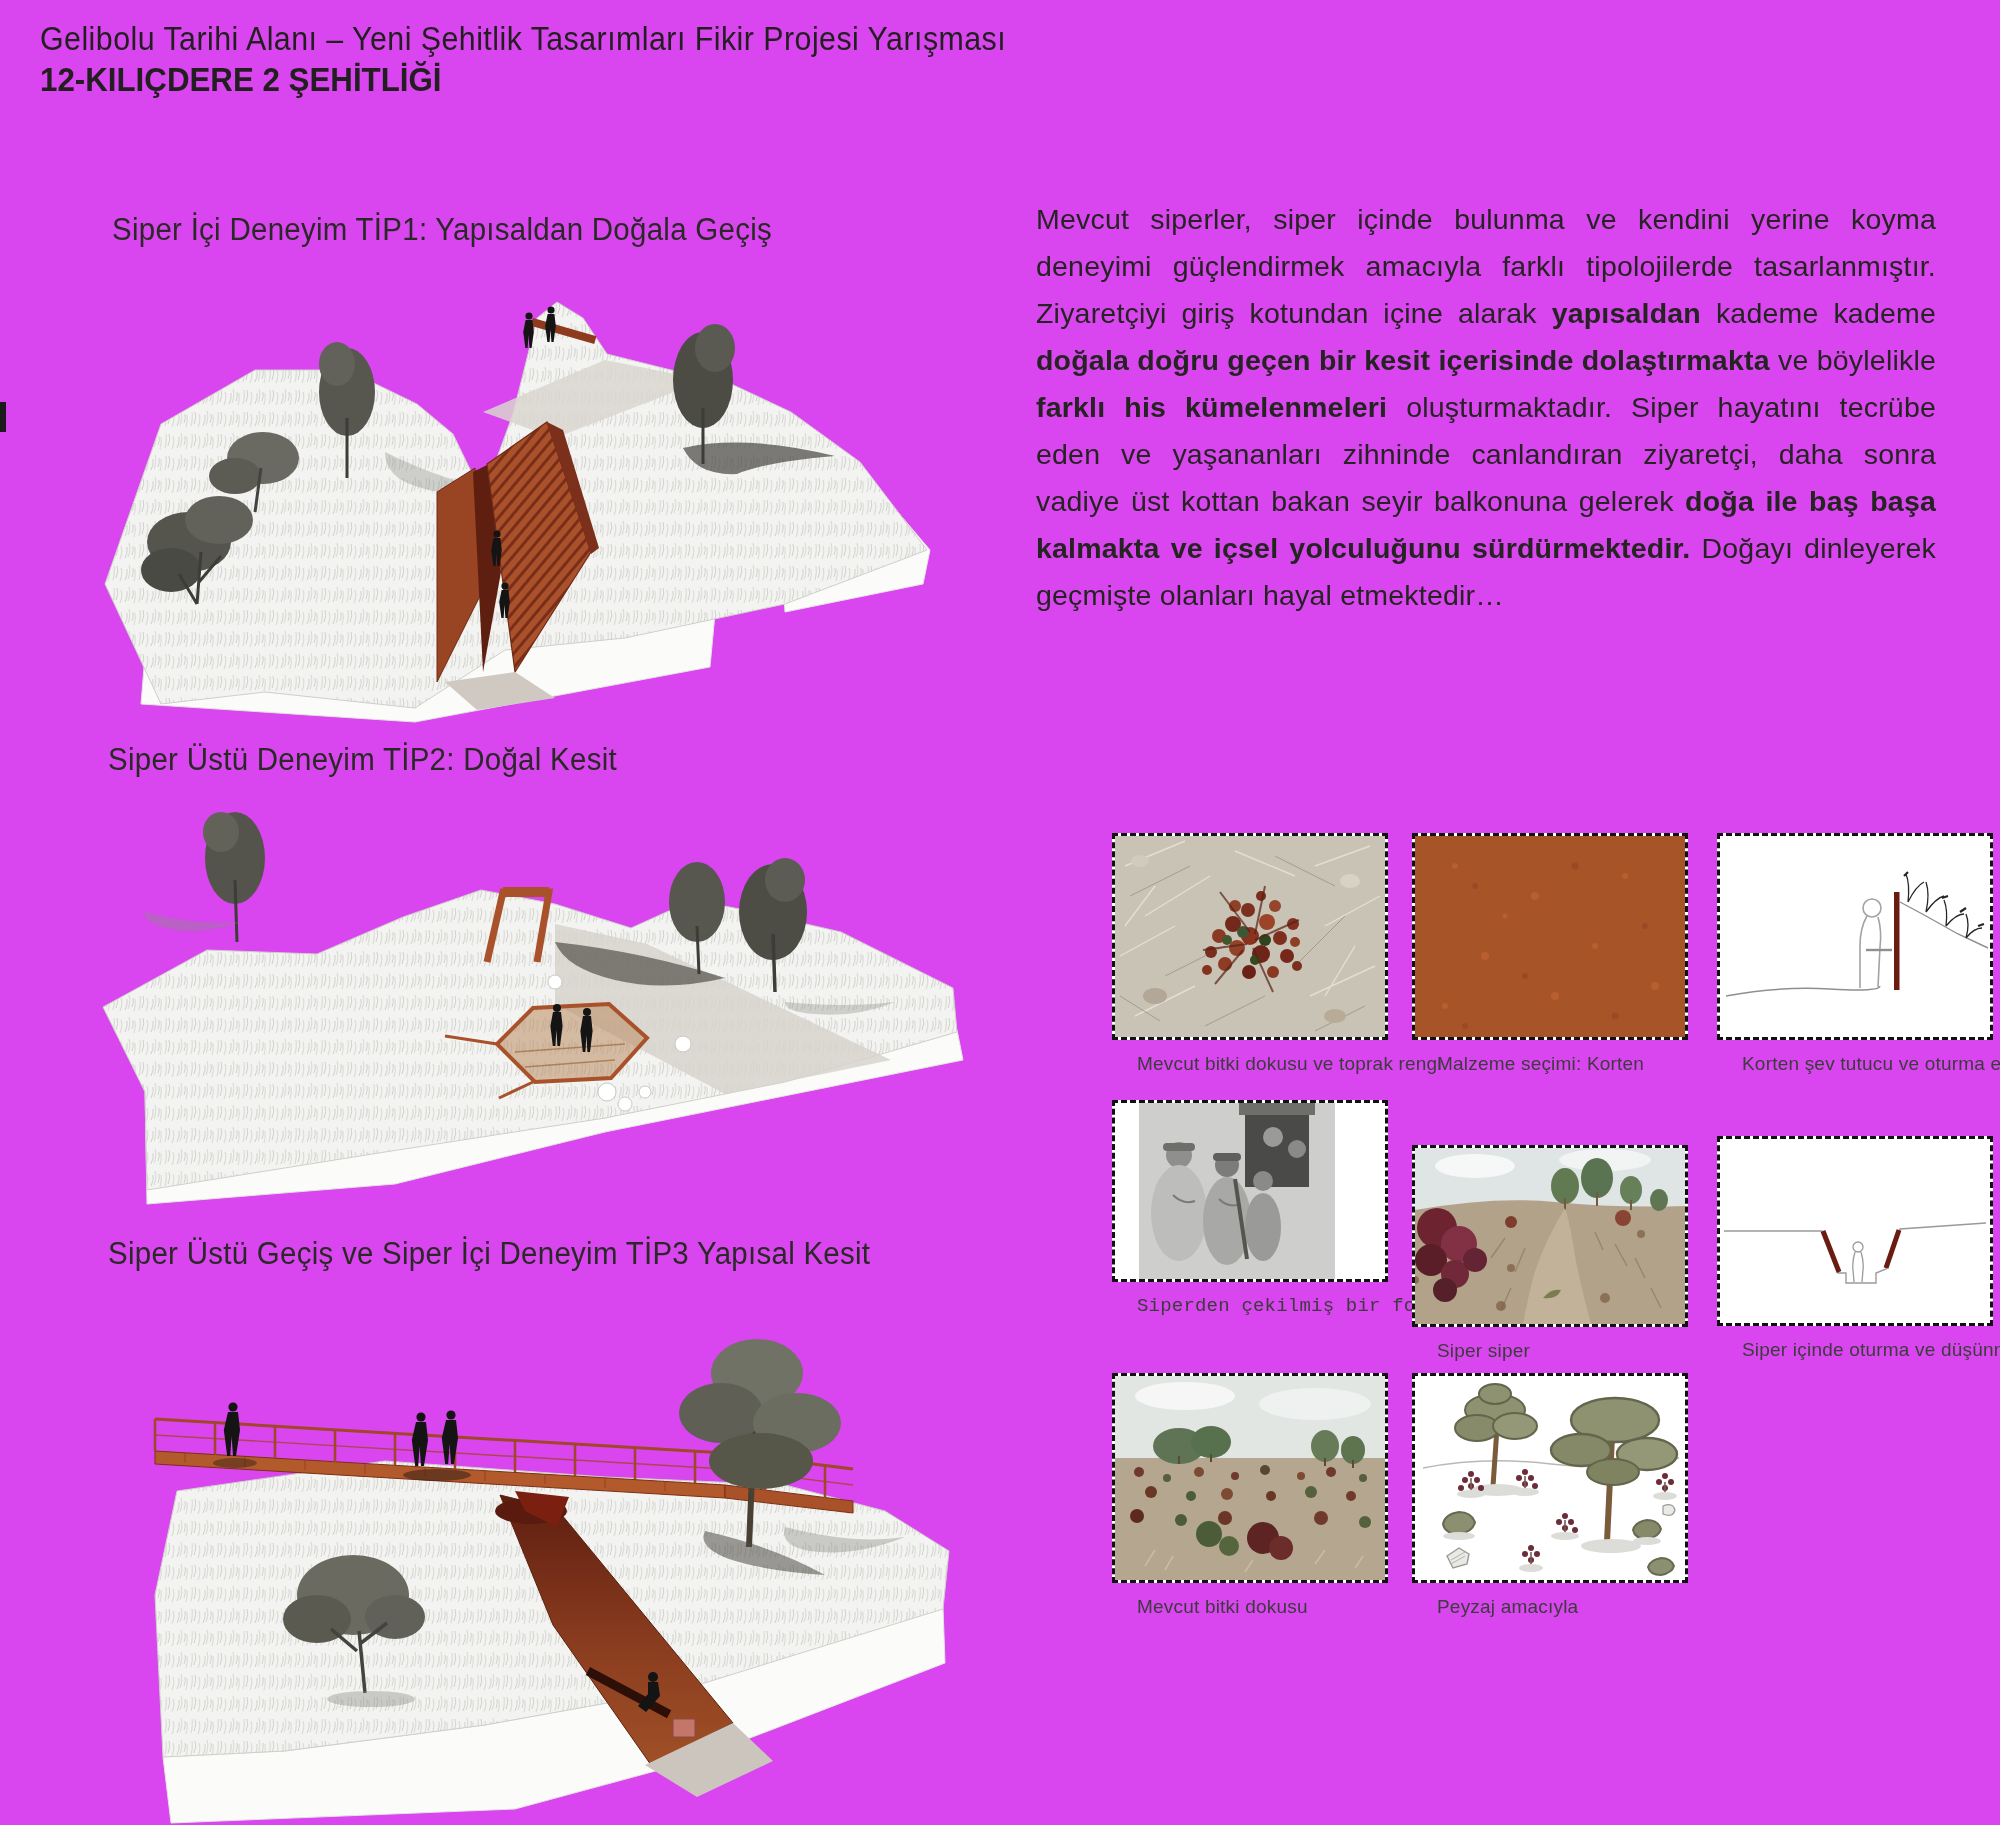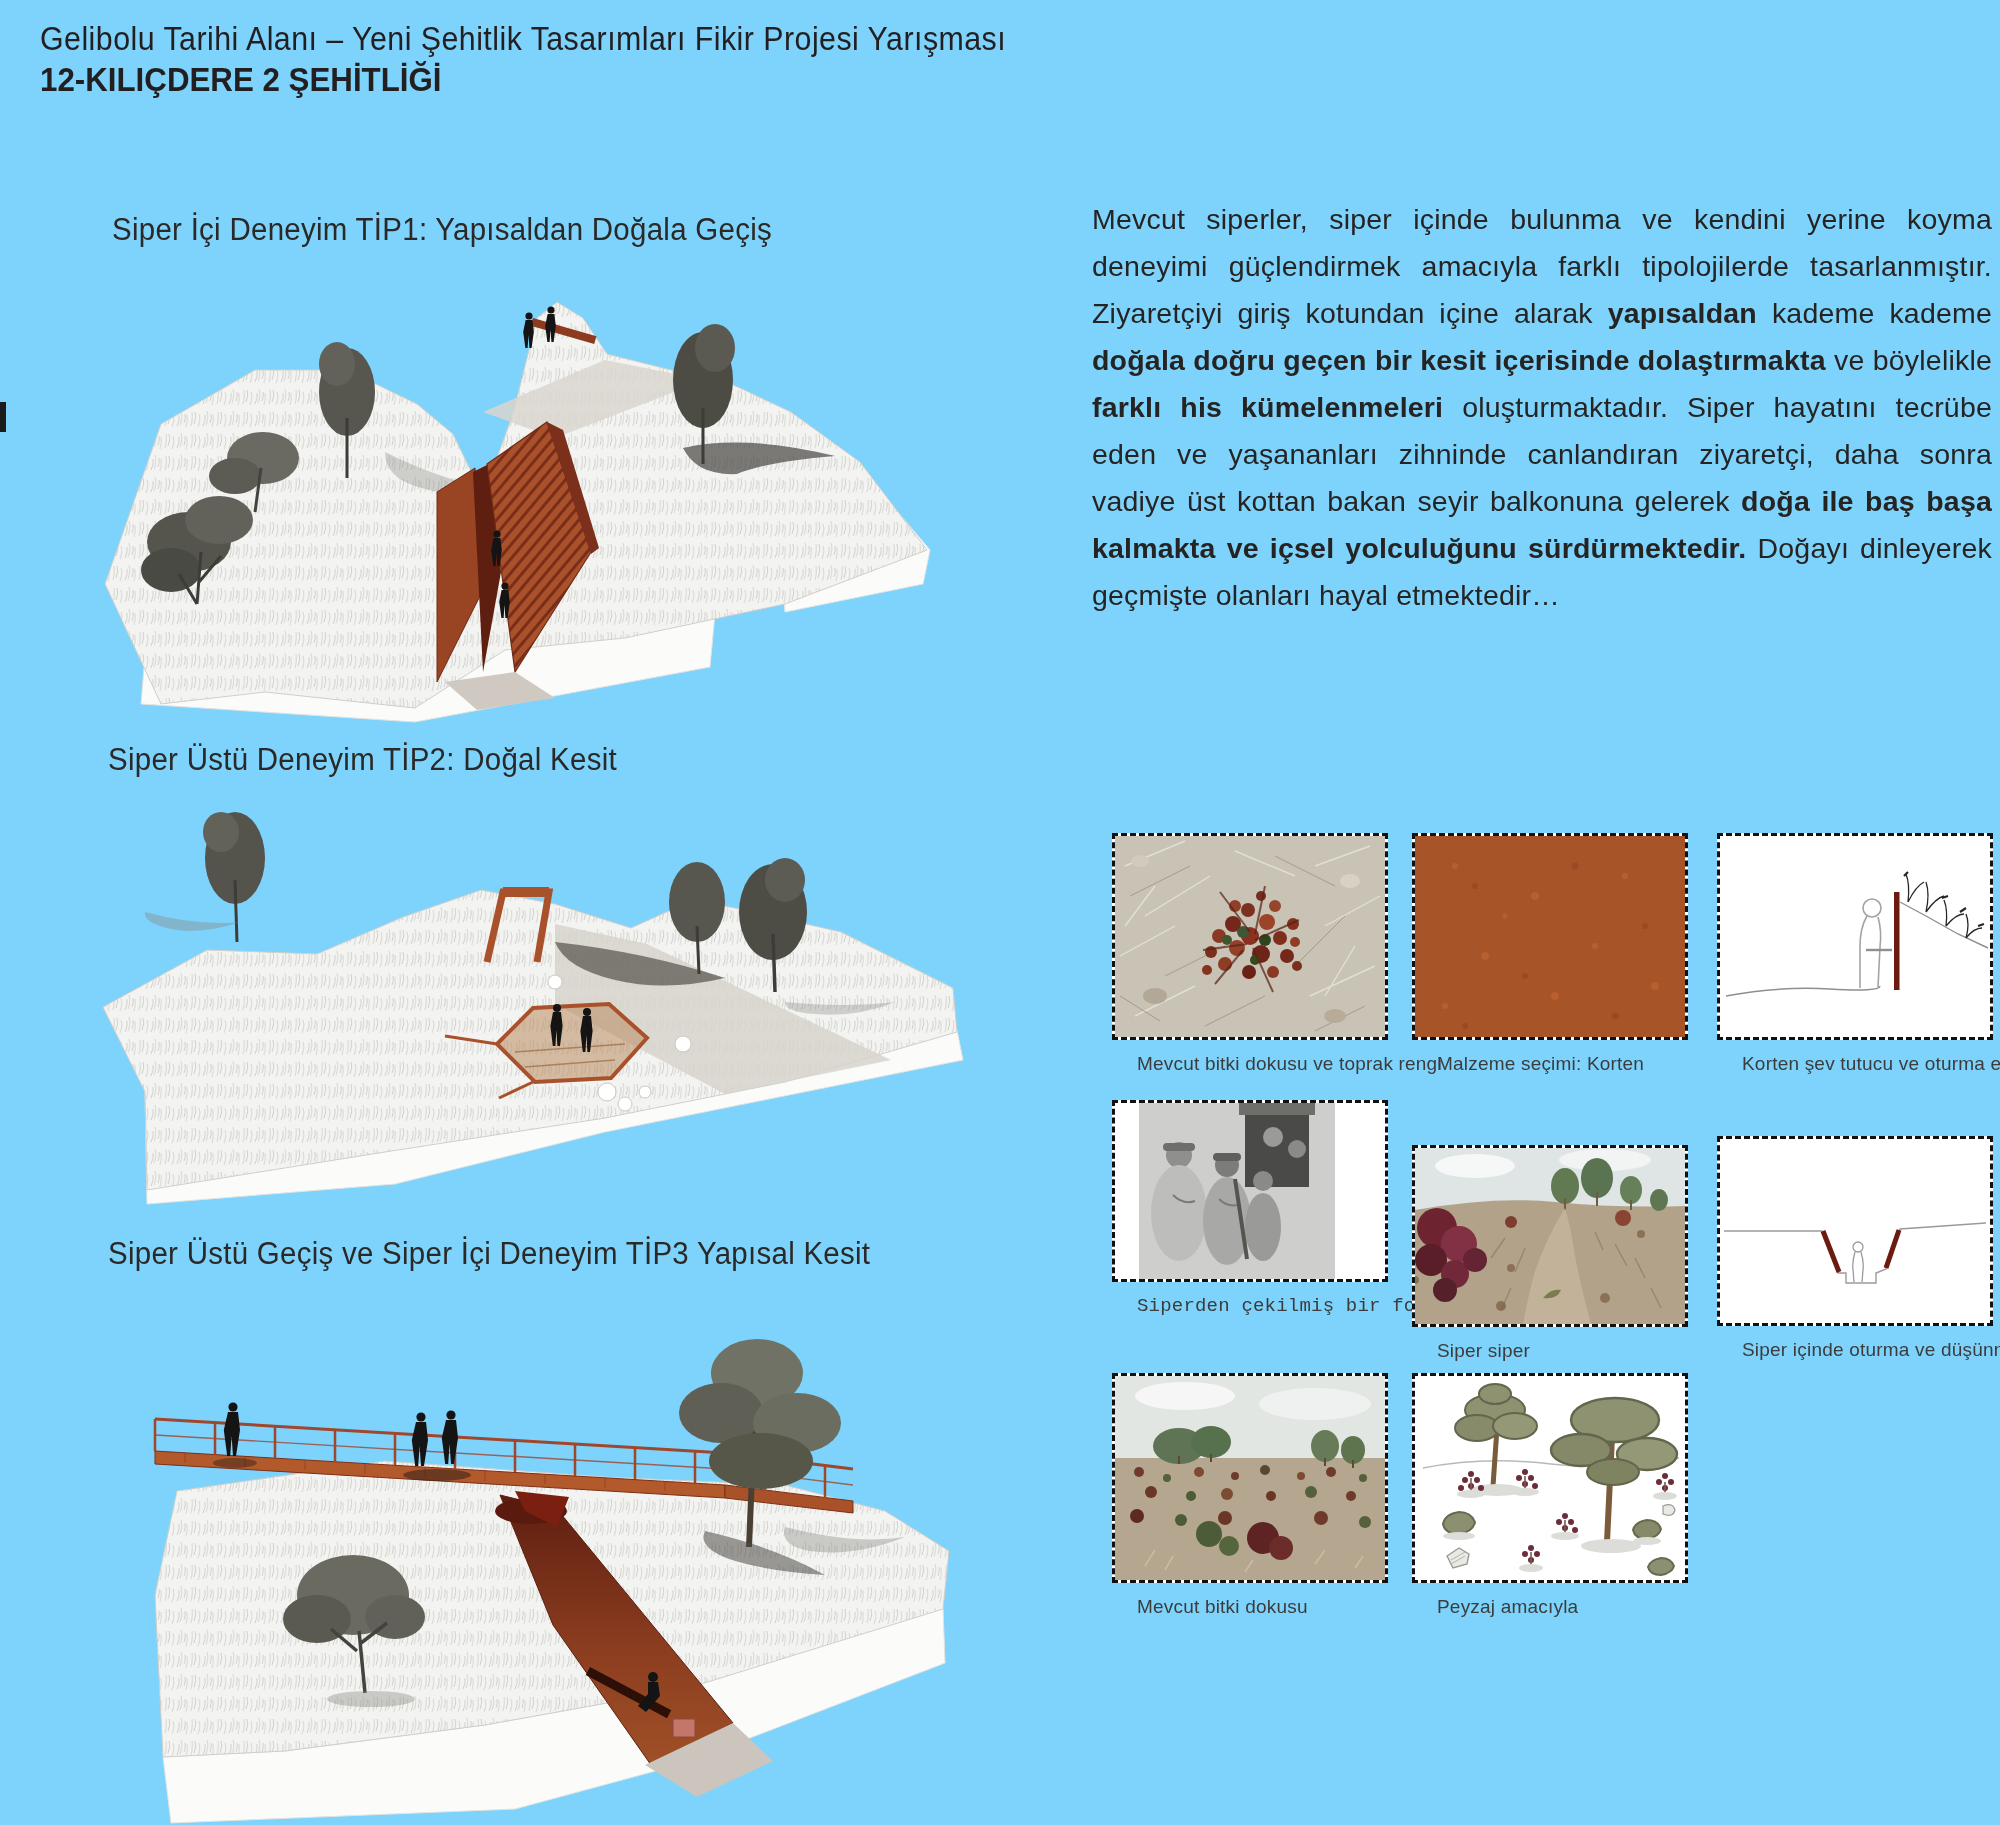--- a/index.html
+++ b/index.html
@@ -1,27 +1,27 @@
 <!DOCTYPE html>
 <html><head>
 <meta charset="utf-8">
 <style>
   html,body{margin:0;padding:0;background:#ffffff;}
-  .board{position:relative;width:2000px;height:1825px;background:#7dd3fc;overflow:hidden;
+  .board{position:relative;width:2000px;height:1825px;background:#d946ef;overflow:hidden;
          font-family:"Liberation Sans", sans-serif;color:#231f20;}
   .abs{position:absolute;}
   
   .comp-title{left:40px;top:20px;font-size:33px;letter-spacing:.5px;transform:scaleX(.92);transform-origin:0 0;white-space:nowrap;font-weight:400;}
   .proj-title{left:40px;top:60px;font-size:34px;font-weight:700;transform:scaleX(.92);transform-origin:0 0;white-space:nowrap;}
   .slogan{left:36px;top:98px;font-size:52px;font-style:italic;font-weight:400;letter-spacing:9px;word-spacing:12px;white-space:nowrap;color:#1c1a19;}
   .edge-mark{left:0;top:402px;width:6px;height:30px;background:#1b1b1b;}
   
   .sec-label{font-size:31px;letter-spacing:.3px;transform:scaleX(.95);transform-origin:0 0;white-space:nowrap;color:#2b2927;}
   
-  .para{left:1092px;top:196px;width:900px;font-size:28.5px;line-height:47px;text-align:justify;color:#262423;letter-spacing:.2px;}
+  .para{left:1036px;top:196px;width:900px;font-size:28.5px;line-height:47px;text-align:justify;color:#262423;letter-spacing:.2px;}
   .para .b{font-weight:700;}
   
   .thumb{position:absolute;}
   .thumb .frame{border:3px dashed #111;box-sizing:border-box;background:#fff;overflow:hidden;}
   .thumb .cap{margin:13px 0 0 25px;font-size:19px;color:#3c3c3c;letter-spacing:.2px;white-space:nowrap;}
   svg{display:block;}
 </style>
 </head>
 <body>
 

